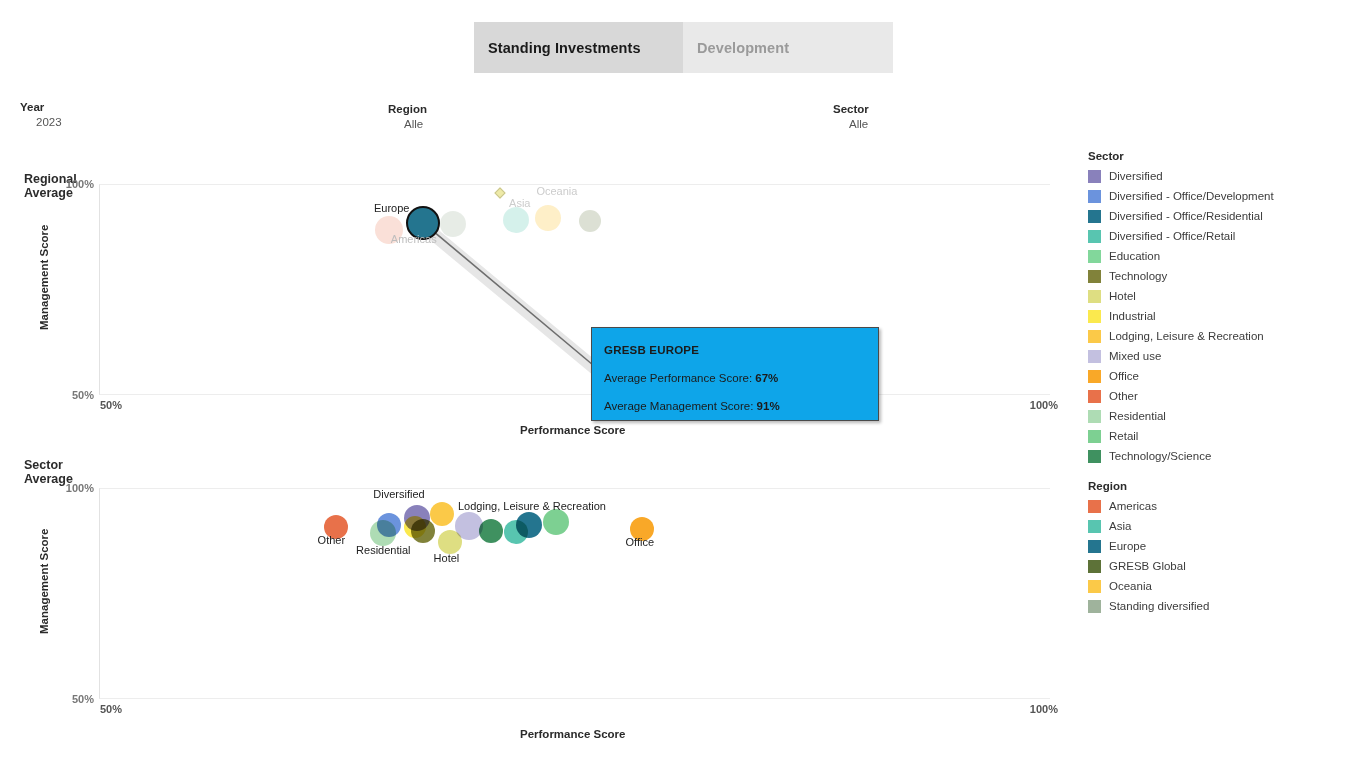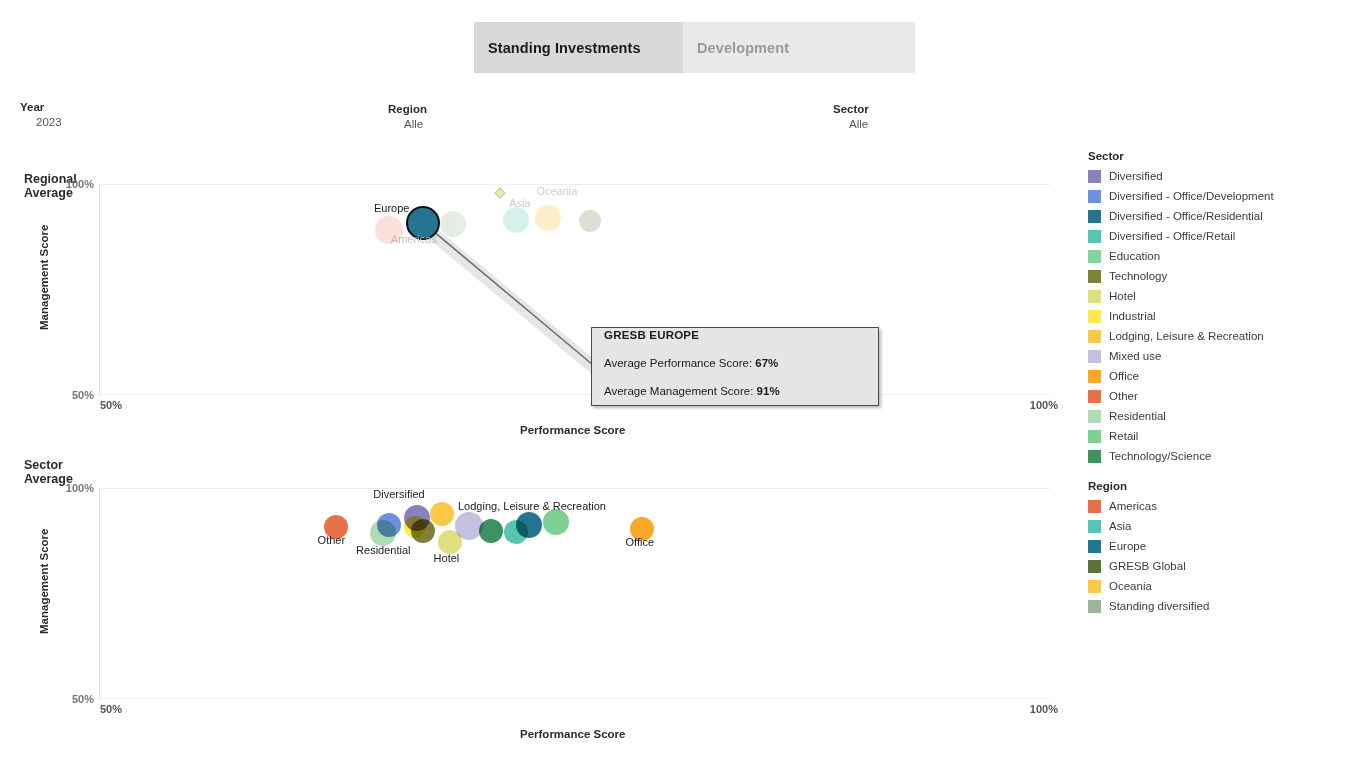--- a/index.html
+++ b/index.html
@@ -12,21 +12,21 @@
   }
   #app { position: relative; width: 1365px; height: 767px; border-radius: 9px; }
 
   
   .tabbar { position: absolute; left: 474px; top: 22px; display: flex; }
   .tab {
     height: 51px; display: flex; align-items: center;
     padding: 0 14px; font-size: 14.5px; letter-spacing: .1px;
   }
   .tab.active { background: #d8d8d8; color: #1a1a1a; font-weight: bold; width: 209px; }
-  .tab.inactive { background: #e9e9e9; color: #9a9a9a; font-weight: bold; width: 232px; }
+  .tab.inactive { background: #e9e9e9; color: #9a9a9a; font-weight: bold; width: 210px; }
 
   
   .filter { position: absolute; }
   .filter .flabel { font-size: 11.5px; font-weight: bold; color: #2b2b2b; line-height: 14px; }
   .filter .fvalue { font-size: 11.5px; color: #555; line-height: 14px; margin-top: 1px; margin-left: 16px; }
   #filter-year   { left: 20px;  top: 100px; }
   #filter-region { left: 388px; top: 102px; }
   #filter-sector { left: 833px; top: 102px; }
 
   
@@ -68,24 +68,24 @@
     position: absolute; font-size: 11px; white-space: nowrap;
   }
   .diamond {
     position: absolute; width: 8px; height: 8px;
     background: #eeeaa8; border: 1px solid #c9c58c;
     transform: rotate(45deg);
   }
 
   
   .tooltip {
-    position: absolute; background: #e5e5e5;
+    position: absolute; background: #0ea5e9;
     border: 1.6px solid #4a4a4a;
     box-shadow: 2px 2px 3px rgba(0,0,0,.28);
-    padding: 1px 10px 8px 12px;
+    padding: 16px 10px 8px 12px;
   }
   .tt-title { font-size: 11.5px; font-weight: bold; color: #1b1b1b; letter-spacing:.2px; }
   .tt-row { font-size: 11.5px; color: #1b1b1b; margin-top: 16px; }
   .tt-row b { font-weight: bold; }
 
   
   .legend { position: absolute; left: 1088px; }
   .legend-title { font-size: 11.5px; font-weight: bold; color: #2b2b2b; margin-bottom: 4px; }
   .legend-item { display: flex; align-items: center; height: 20px; }
   .swatch { width: 13px; height: 13px; margin-right: 8px; flex: 0 0 13px; }

